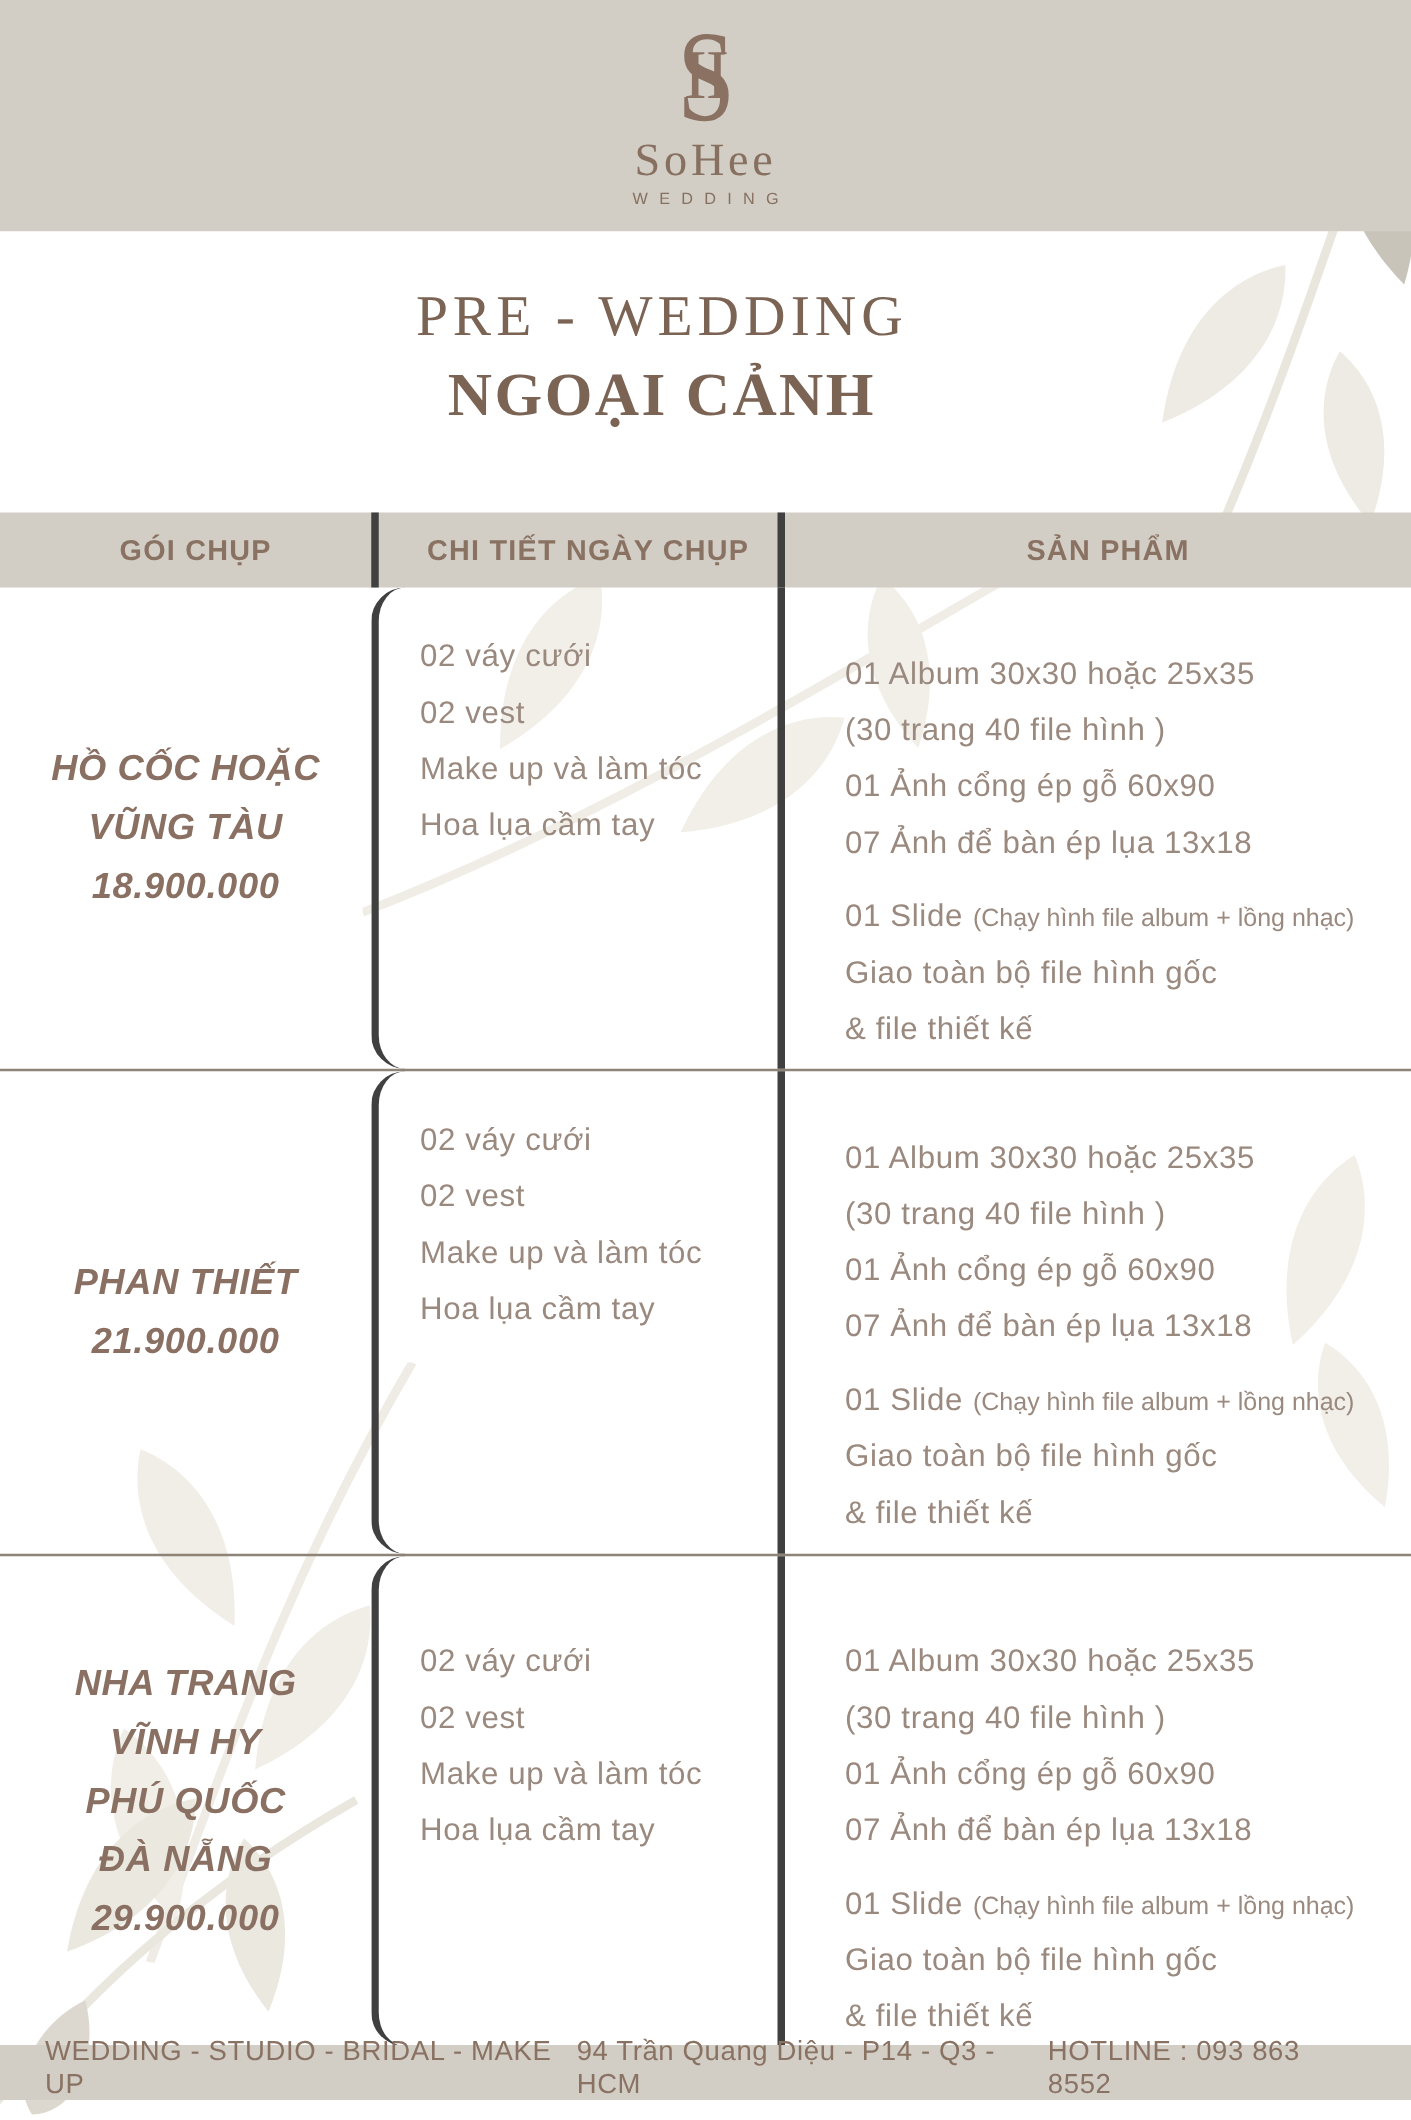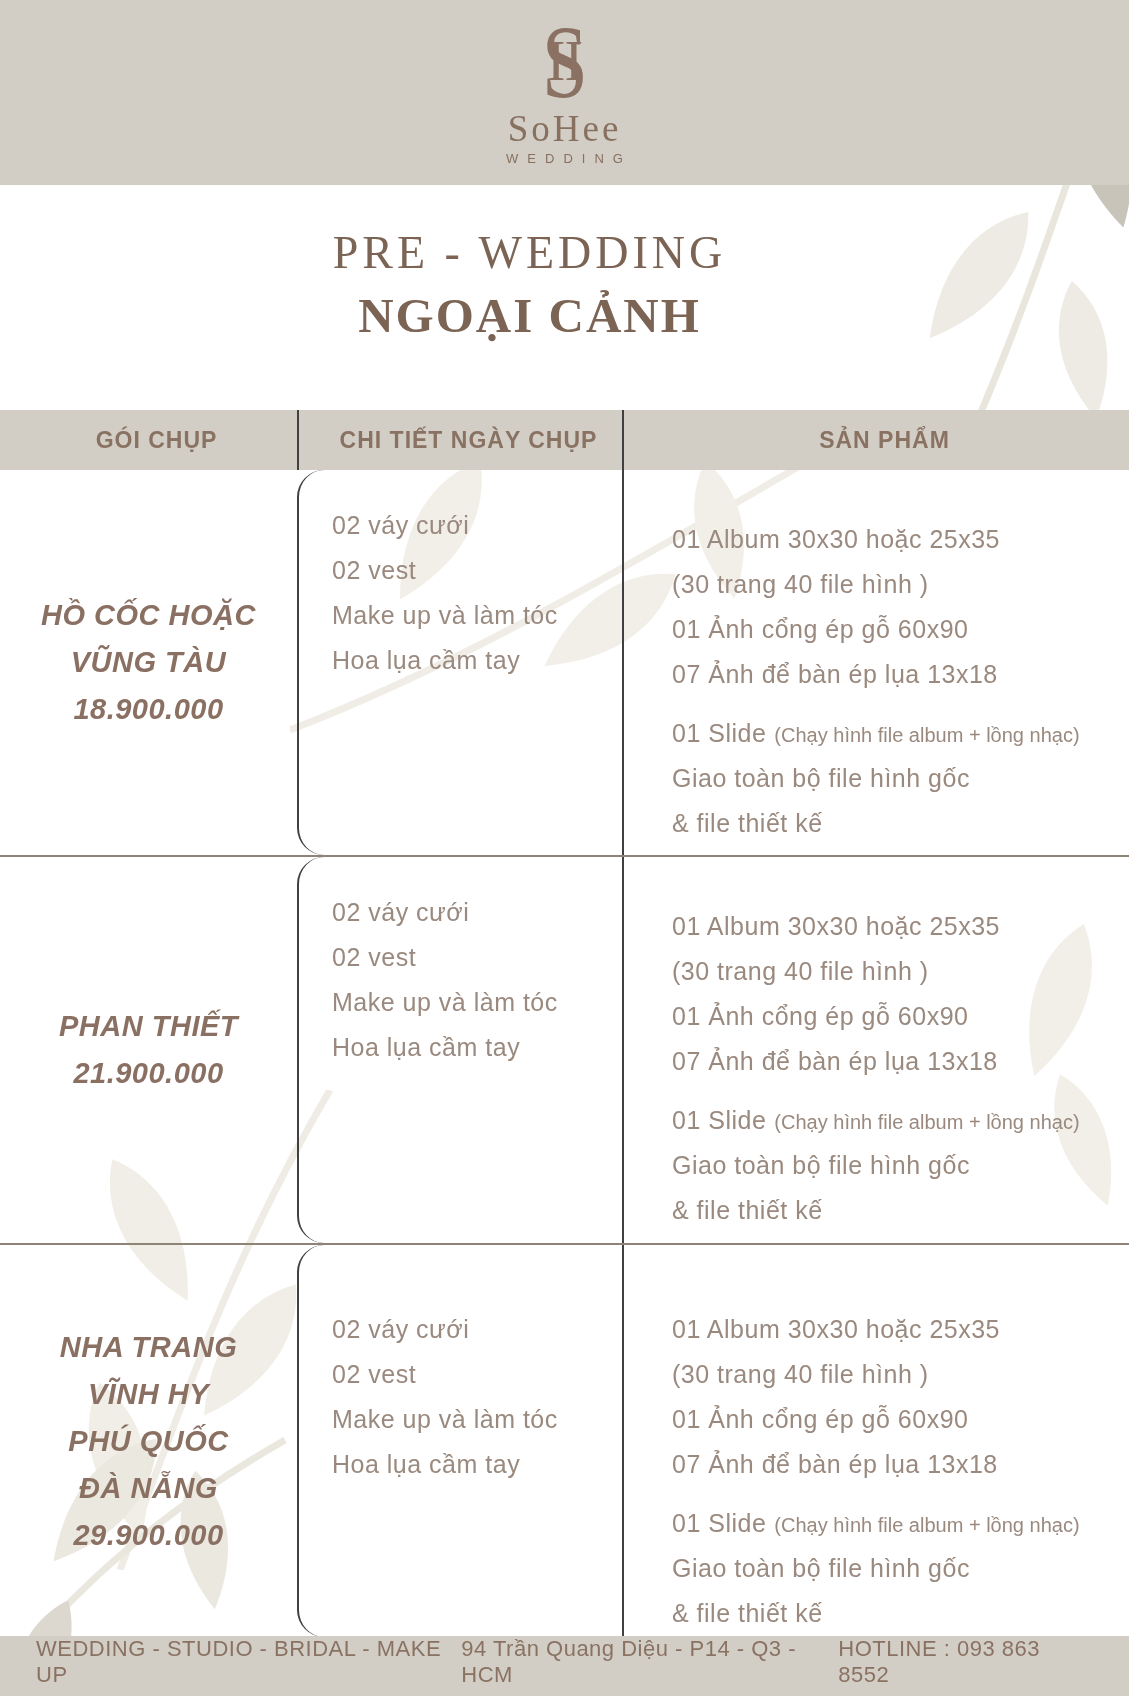--- a/index.html
+++ b/index.html
@@ -59,38 +59,38 @@
   }
   .thead .hcell {
     display:flex; align-items:center; justify-content:center;
     color:#8a7263; font-weight:bold; font-size:23px; letter-spacing:1px;padding-left:16px;
   }
   .trow { display:grid; grid-template-columns:297px 325px 507px; }
   .trow.sep { border-top:2px solid #8d8477; }
   .r1 { height:385px; }
   .r2 { height:388px; }
   .r3 { height:394px; }
-  .col-b { border-left:2px solid #404040; }
+  .col-b { border-left:6px solid #404040; }
   .cell-package {
     display:flex; flex-direction:column; justify-content:center; align-items:center;
     text-align:center; color:#8a7062; font-weight:bold;
     font-size:29px; letter-spacing:0.5px;font-style:italic;
   }
   .cell-package .pline { line-height:47px; }
   .cell-details { padding:33px 0 0 33px; color:#9a897e; font-size:25px; letter-spacing:0.5px;border-radius:27px; }
   .cell-products { padding:47px 0 0 48px; color:#9a897e; font-size:25px; letter-spacing:0.5px; }
   .r3 .cell-details, .r3 .cell-products { padding-top:62px; }
   .line { height:45px; line-height:45px; white-space:nowrap; }
   .slide-line { margin-top:14px; }
   .slide-note { font-size:20px; letter-spacing:0; margin-left:8px; }
   
   .footer {
-    position:absolute; left:0; top:1636px; width:100%; height:60px;
+    position:absolute; left:0; top:1636px; width:100%; height:44px;
     background:#d2cec6; z-index:2;
-    display:flex; align-items:flex-start; justify-content:space-between;
+    display:flex; align-items:flex-end; justify-content:space-between;
     padding:0 42px 0 36px;
     color:#8a7263; font-size:22px; letter-spacing:0.5px;
   }
 </style>
 </head>
 <body>
 
 <div class="page">
 
   <svg class="wm" style="right:-30px; top:-20px;" width="340" height="470" viewBox="0 0 340 470">

